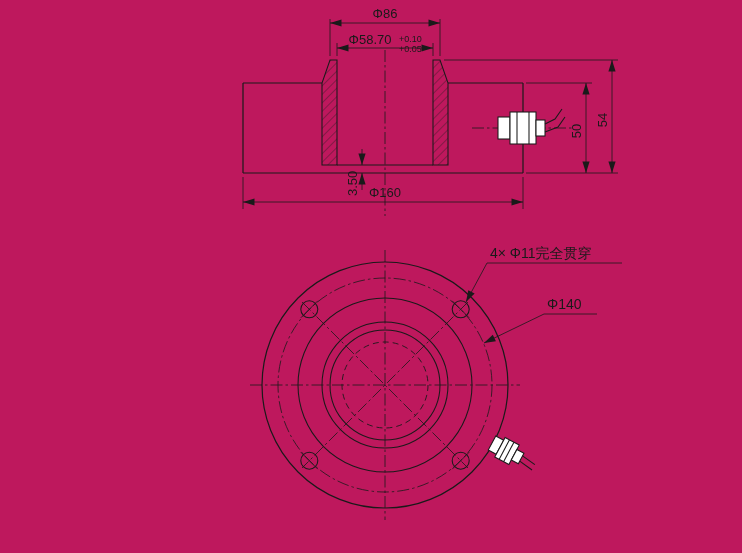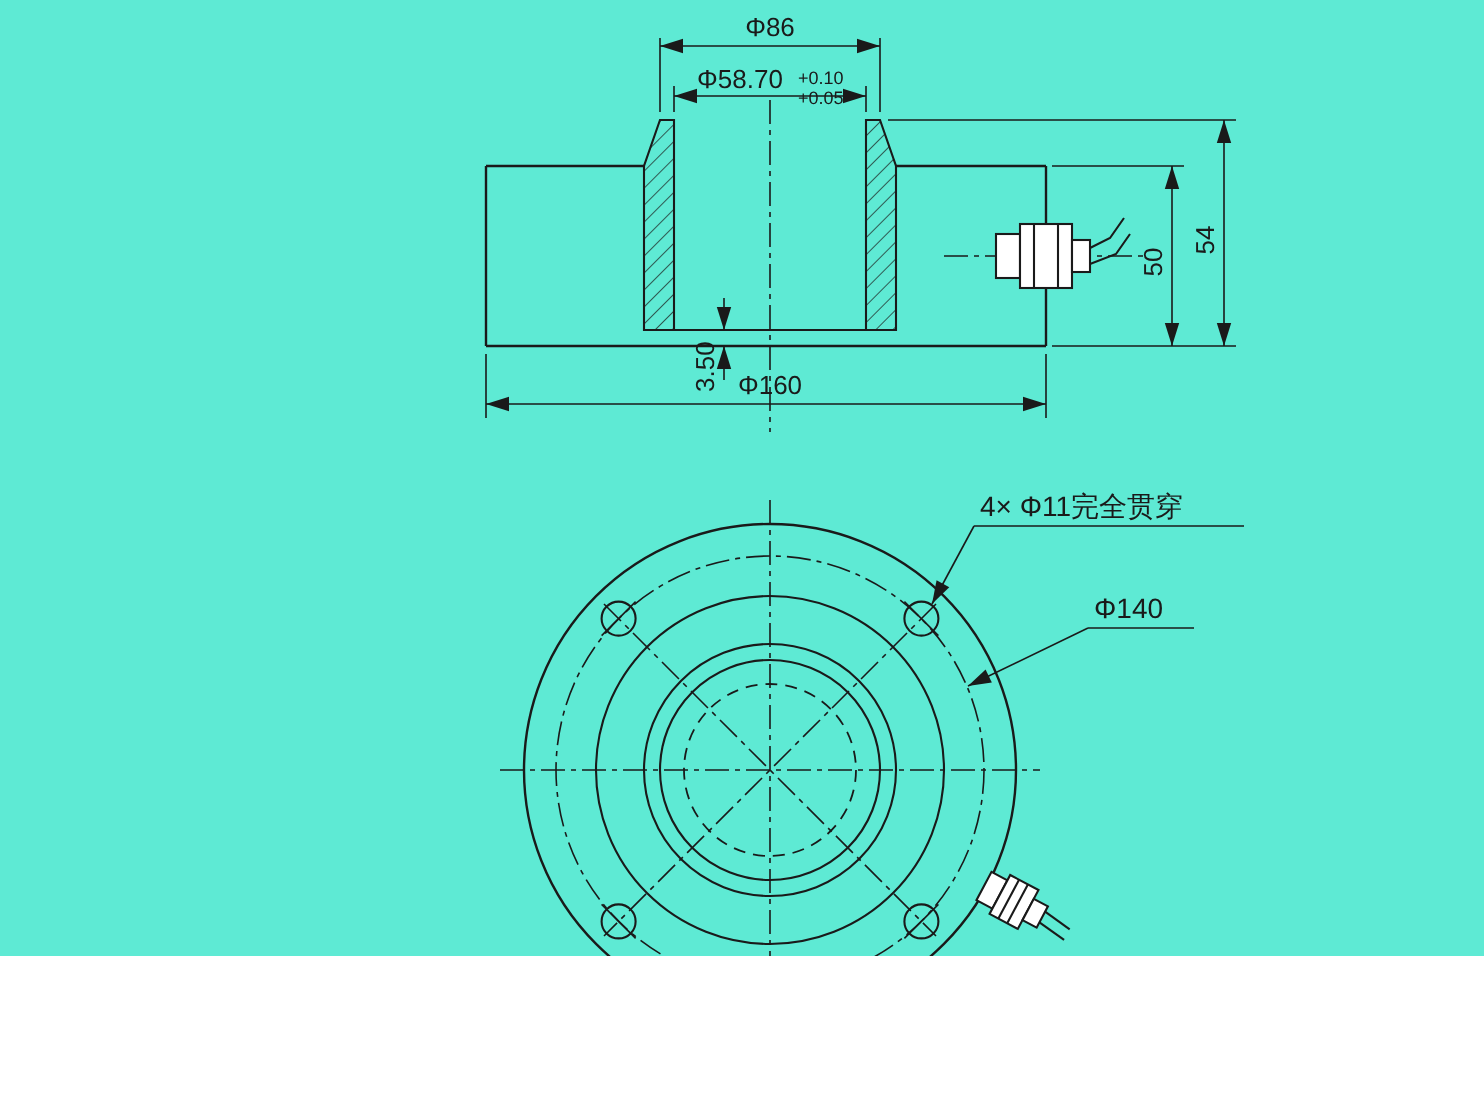--- a/index.html
+++ b/index.html
@@ -1,19 +1,19 @@
 <!DOCTYPE html>
 <html><head>
 <meta charset="utf-8">
 <style>
   html, body { margin: 0; padding: 0; background: #ffffff; }
   .canvas {
     position: relative;
-    width: 742px; height: 478px;
-    background: #5eead4;
+    width: 742px; height: 553px;
+    background: #be185d;
     font-family: "Liberation Sans", sans-serif;
     overflow: hidden;
   }
   svg { display: block; }
   .ol   { stroke: #1a1a1a; stroke-width: 1.2; fill: none; }
   .med  { stroke: #1a1a1a; stroke-width: 1.05; fill: none; }
   .thin { stroke: #1a1a1a; stroke-width: 0.8; fill: none; }
   .cl   { stroke: #1a1a1a; stroke-width: 0.8; fill: none; stroke-dasharray: 12 3 2.5 3; }
   .hid  { stroke: #1a1a1a; stroke-width: 0.9; fill: none; stroke-dasharray: 6 4; }
   .wfill{ fill: #ffffff; stroke: #1a1a1a; stroke-width: 1.05; }

